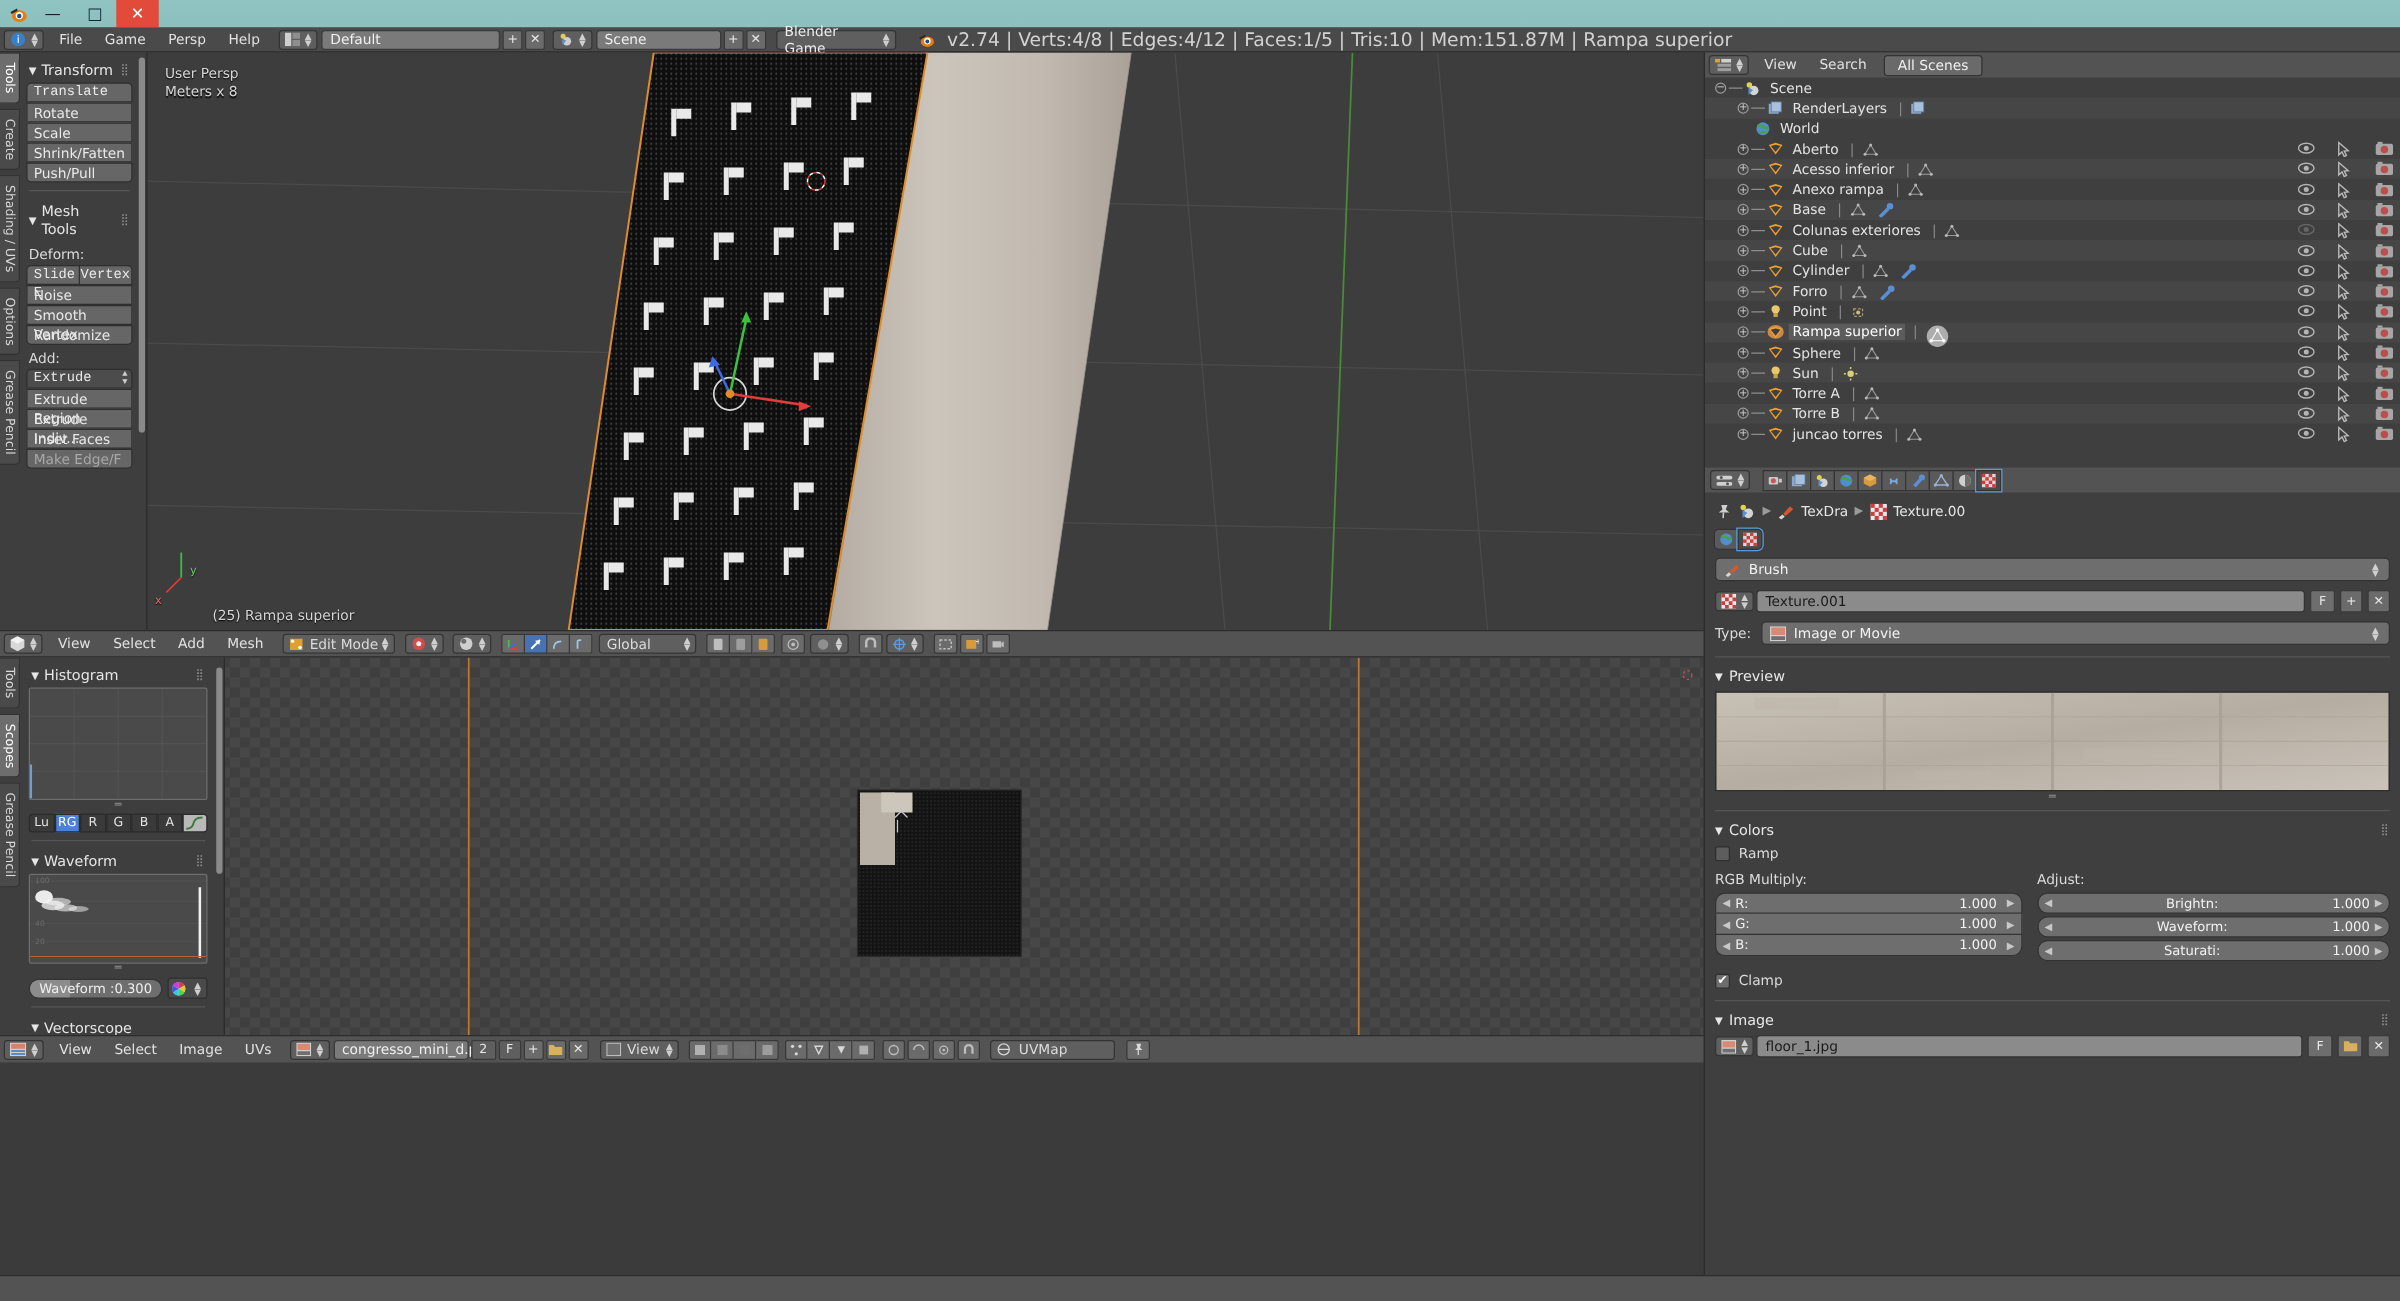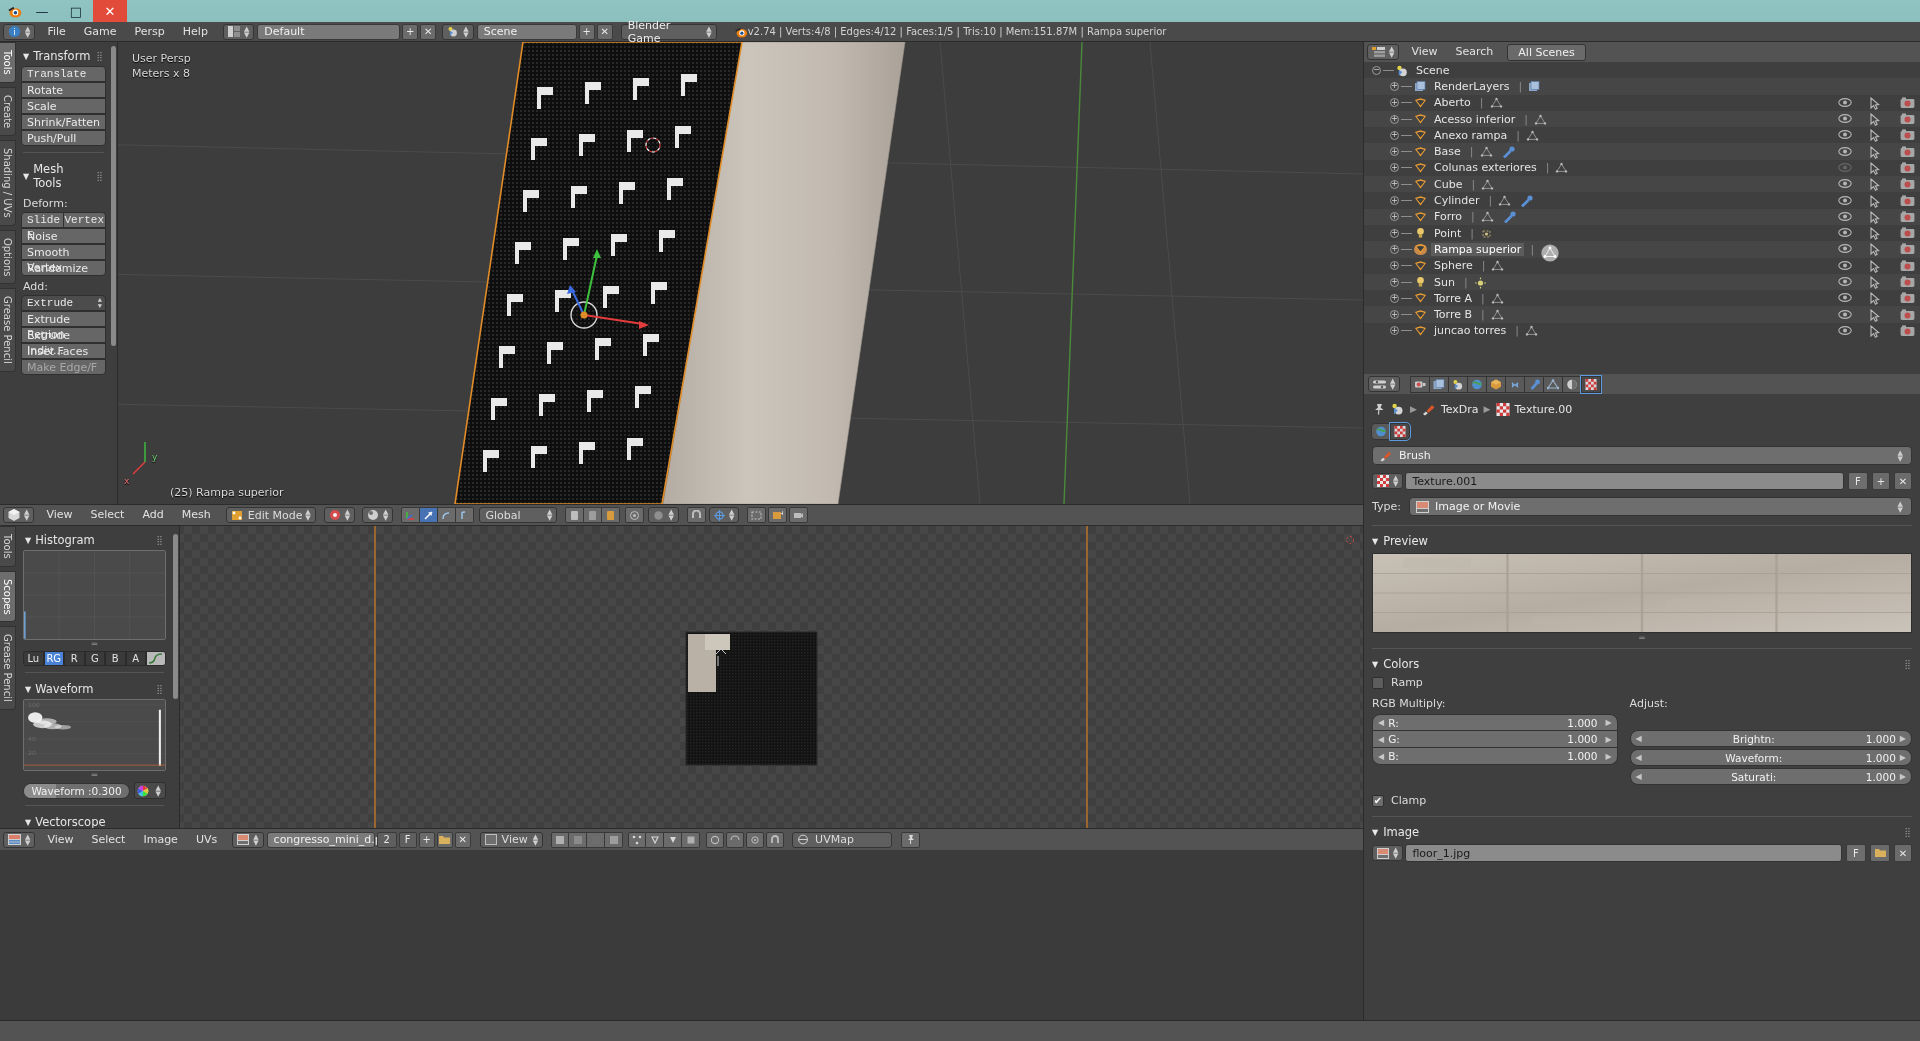--- a/index.html
+++ b/index.html
@@ -27,21 +27,21 @@
     background:#4a4a4a;border-bottom:1px solid #2b2b2b;display:flex;align-items:center;gap:0;}
   .menu-lbl{padding:0 9px;font-size:11px;color:#e2e2e2;line-height:20px;}
   .ed-sel{height:16px;display:flex;align-items:center;background:#5f5f5f;border-radius:3px;
     margin:0 3px;padding:0 2px;border:1px solid #343434;}
   .ed-sel .gl{font-size:10px;padding:0 2px;}
   .spin{font-size:7px;line-height:6px;padding:0 2px;color:#cfcfcf;}
   .tfield{height:16px;background:#7a7a7a;border:1px solid #3a3a3a;border-radius:3px;
     display:flex;align-items:center;padding:0 6px;color:#f0f0f0;font-size:11px;}
   .sq-btn{width:16px;height:16px;background:#6b6b6b;border:1px solid #3a3a3a;border-radius:2px;
     display:flex;align-items:center;justify-content:center;font-size:10px;color:#e8e8e8;margin-left:2px;}
-  .statustxt{font-size:10px;color:#d2d2d2;margin-left:0;white-space:nowrap;}
+  .statustxt{font-size:15px;color:#d2d2d2;margin-left:10px;white-space:nowrap;}
 
   
   .region{position:absolute;background:#3f3f3f;}
 
   
   #viewport{left:0;top:42px;width:1363px;height:462px;overflow:hidden;background:#3d3d3d;}
   #vp-canvas{position:absolute;inset:0;}
   .vp-text{position:absolute;color:#d8d8d8;font-size:11px;text-shadow:0 1px 1px #000;}
 
   
@@ -852,20 +852,30 @@
         <span class="oname">RenderLayers</span>
         <span style="color:#8a8a8a;margin:0 6px">|</span>
         <span class="tri-ico">
           <svg width="13" height="12" viewBox="0 0 13 12">
               <rect x="1" y="2" width="8" height="8" fill="#8fa8c8"></rect>
               <rect x="3" y="0.5" width="8" height="8" fill="#a9c0dc" stroke="#5d7ea8" stroke-width="0.7"></rect>
             </svg>
         </span>
       </div>
 
+      <div class="out-row" style="padding-left:40px">
+        <span class="tri-ico">
+          <svg width="13" height="12" viewBox="0 0 13 12">
+              <circle cx="6.3" cy="6" r="5.2" fill="#4f8fd0"></circle>
+              <path d="M2 4 Q5 2.5 7 4.5 Q9 6 11 5" stroke="#4aa04a" stroke-width="2" fill="none"></path>
+              <path d="M3 9 Q6 8 9 9.5" stroke="#4aa04a" stroke-width="1.8" fill="none"></path>
+            </svg>
+        </span>
+        <span class="oname">World</span>
+      </div>
 
       <div id="obj-rows">
           <div class="out-row" style="padding-left: 26px;">
             <span class="exp">+</span>
             <span class="dash"></span>
             <span class="tri-ico" style="display:flex;align-items:center;justify-content:center">
               <svg width="13" height="12" viewBox="0 0 13 12">
                 <polygon points="6.5,1.2 12,3 6.5,10.6 1,3" fill="#f0a030"></polygon>
                 <polygon points="6.5,2.8 10.4,3.8 6.5,8.6 2.6,3.8" fill="#3f3f3f"></polygon>
               </svg>
@@ -1743,21 +1753,21 @@
             <span class="rgt" style="margin-left:0">▶</span>
           </div>
           <div class="numfield" style="border-radius:0 0 8px 8px;border-top:none">
             <span class="lft">◀</span>
             <span style="padding-left:4px">B:</span>
             <span style="margin-left:auto;padding-right:8px">1.000</span>
             <span class="rgt" style="margin-left:0">▶</span>
           </div>
         </div>
         <div style="flex:1.15">
-          <div style="font-size:11px;margin-bottom:20px">Adjust:</div>
+          <div style="font-size:11px;margin-bottom:4px">Adjust:</div>
           <div class="numfield" style="justify-content:center;margin-bottom:2px">
             <span class="lft">◀</span>
             <span style="flex:1;text-align:center">Brightn:</span>
             <span style="padding-right:4px">1.000</span>
             <span class="rgt" style="margin-left:0">▶</span>
           </div>
           <div class="numfield" style="justify-content:center;margin-bottom:2px">
             <span class="lft">◀</span>
             <span style="flex:1;text-align:center">Waveform:</span>
             <span style="padding-right:4px">1.000</span>

